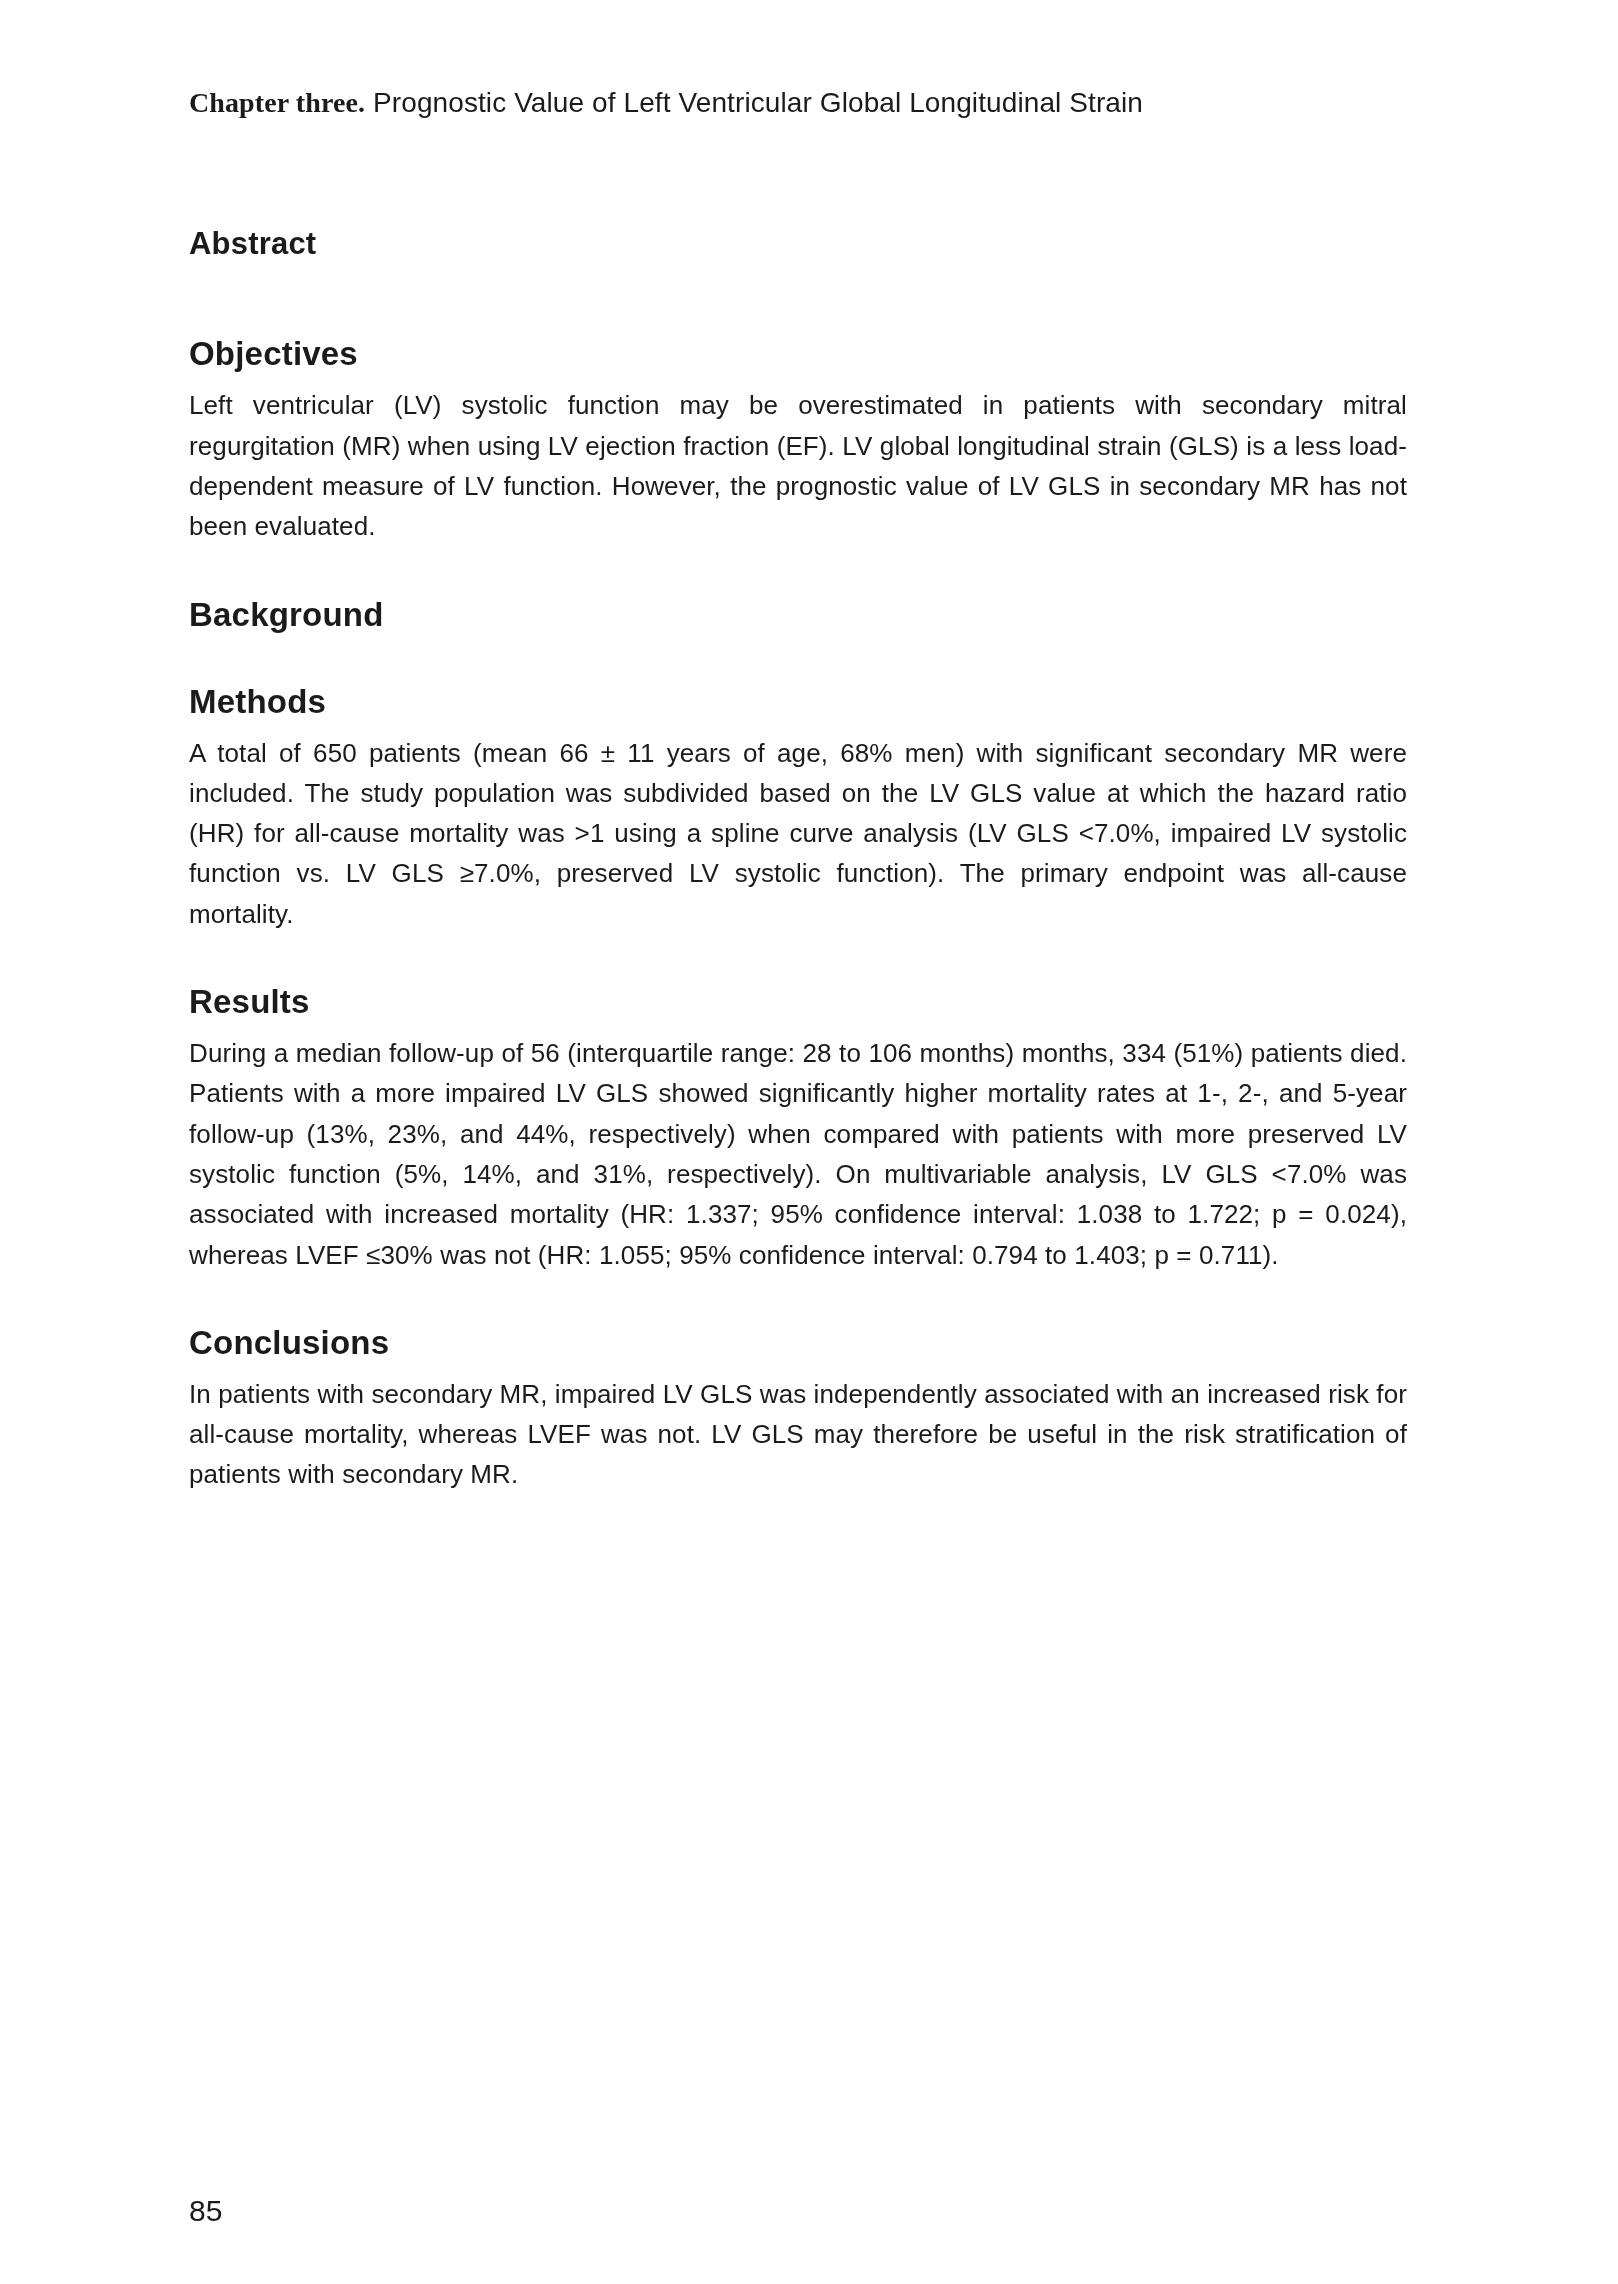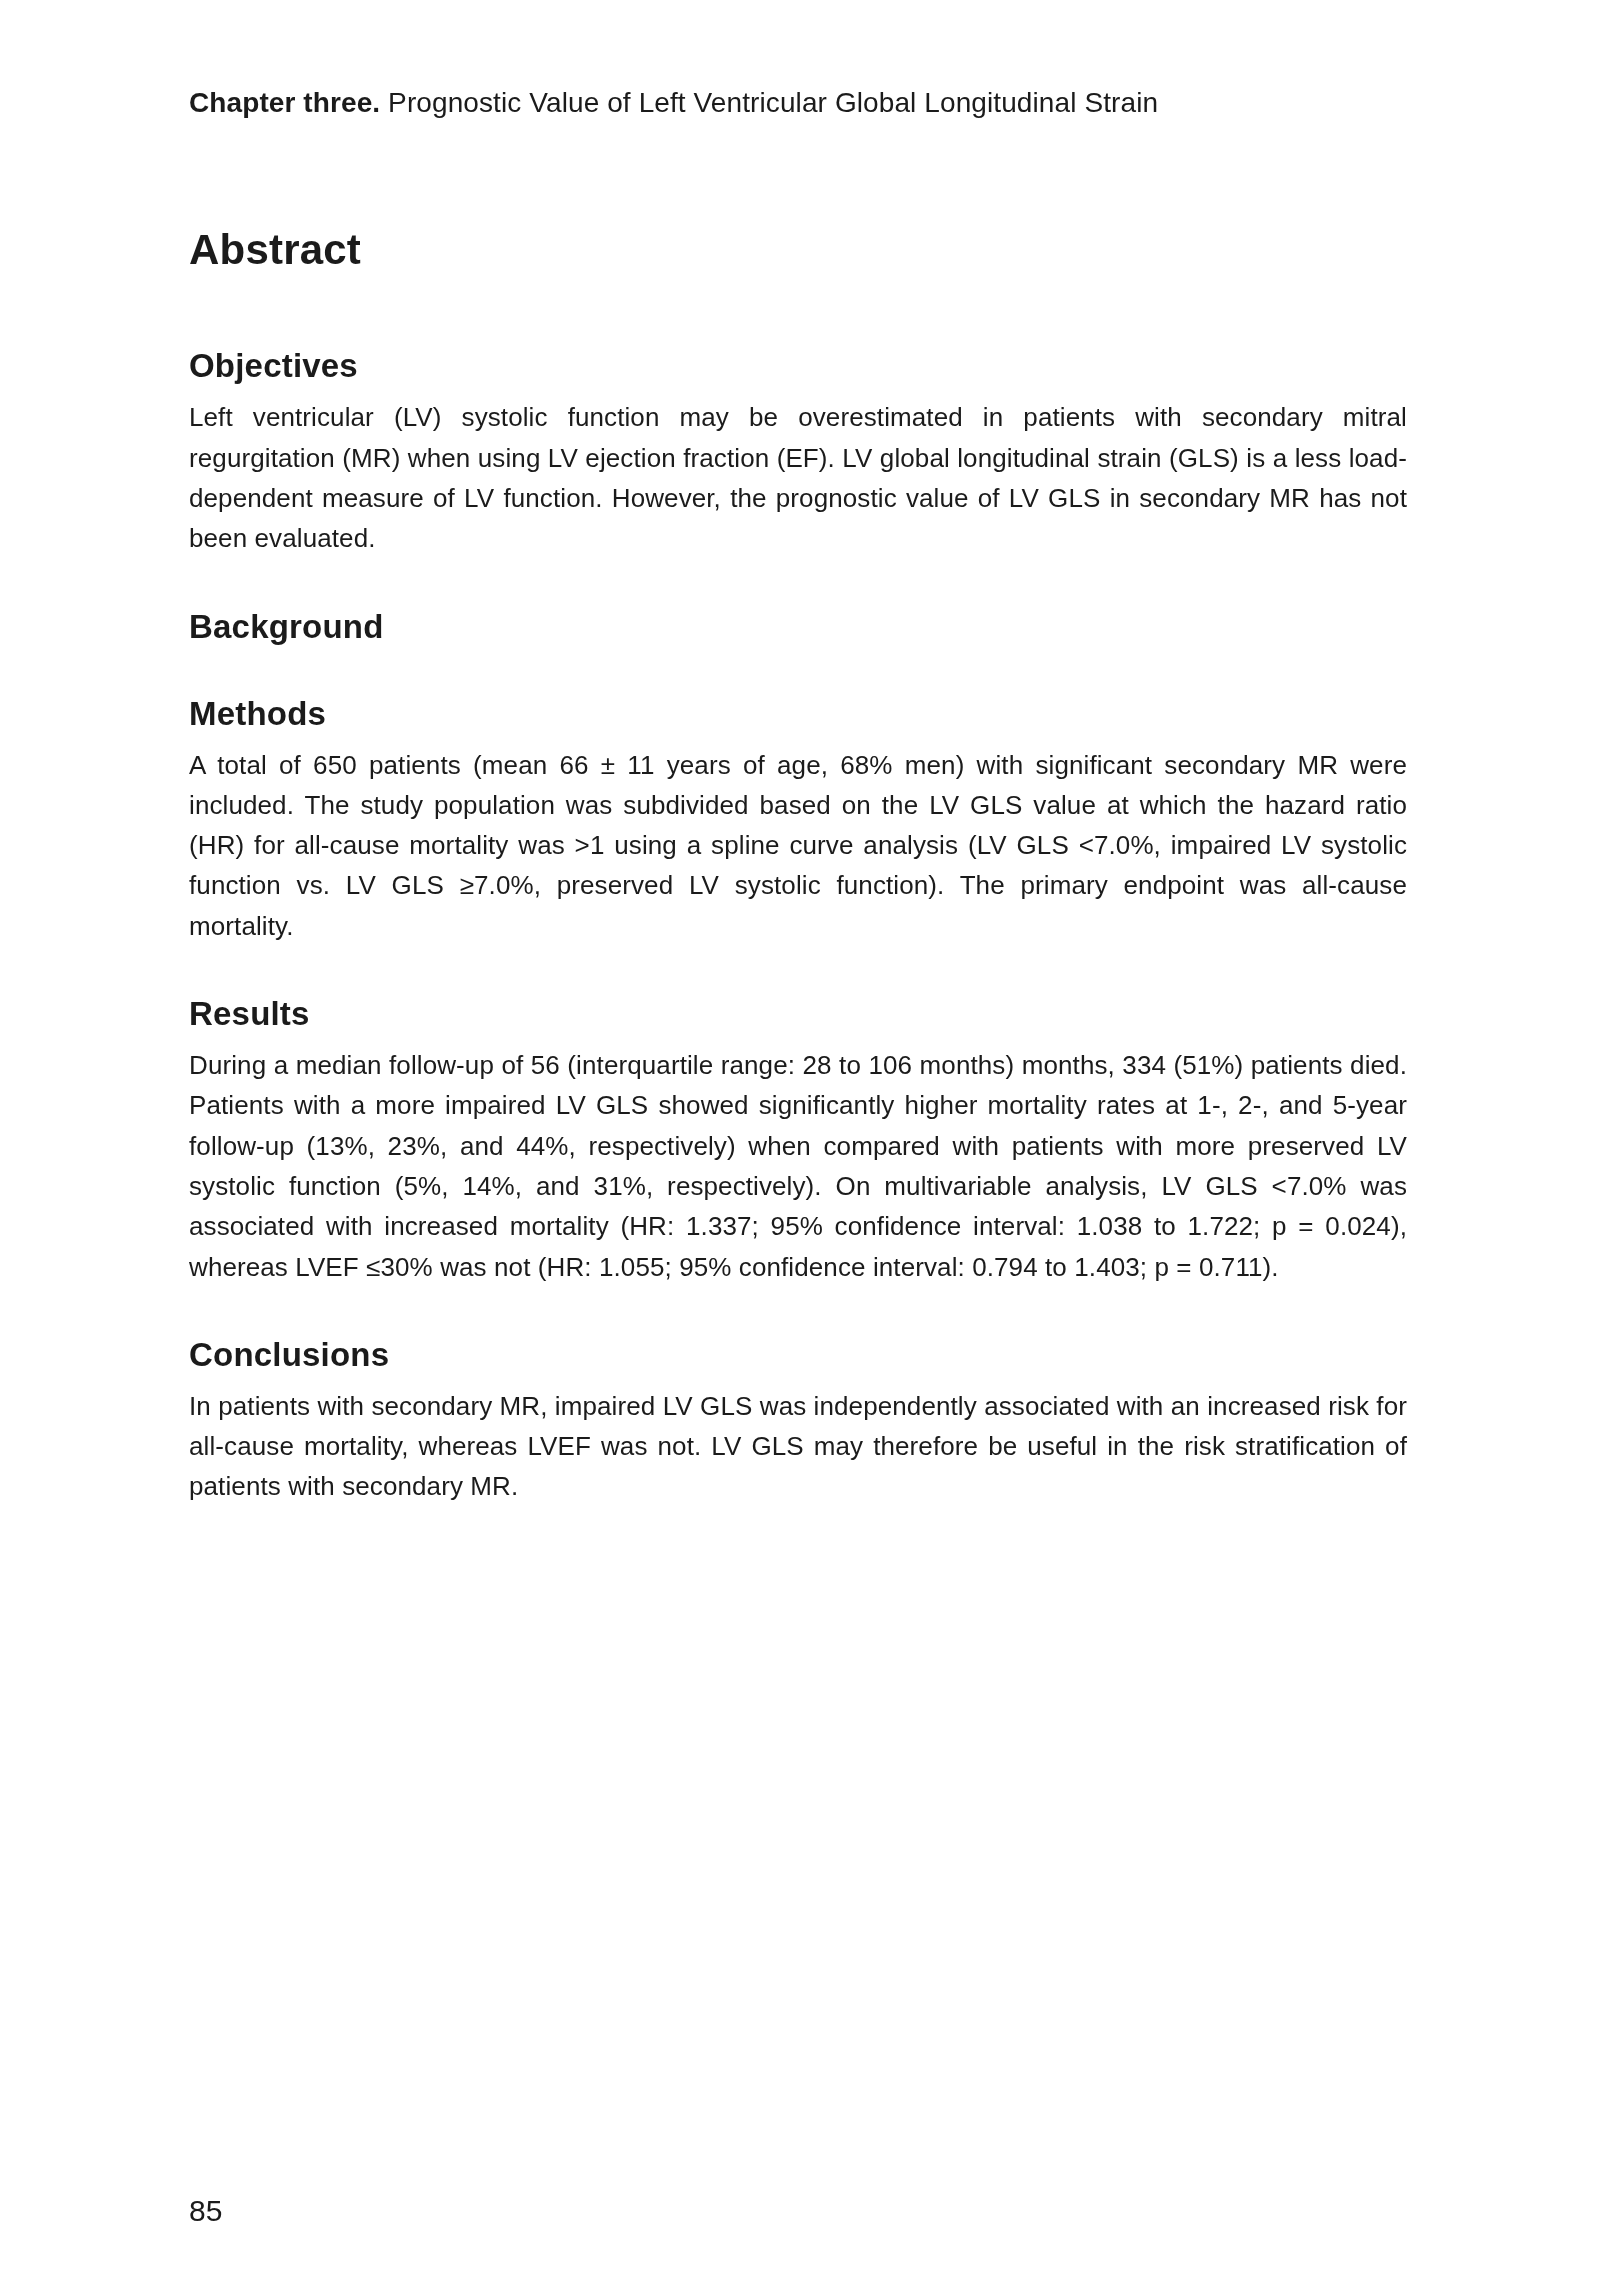--- a/index.html
+++ b/index.html
@@ -19,23 +19,23 @@
     left: 189px;
     top: 85px;
     width: 1218px;
   }
   .running-header {
     font-size: 28px;
     line-height: 1.3;
     margin-bottom: 105px;
     letter-spacing: 0.1px;
   }
-  .running-header .chapter-label { font-weight: 700; }
+  .running-header .chapter-label { font-weight: 700; font-family: Liberation Serif, serif; }
   .abstract-title {
-    font-size: 42px;
+    font-size: 31px;
     font-weight: 700;
     margin-bottom: 73px;
     letter-spacing: 0.2px;
   }
   .section { margin-bottom: 49px; }
   .section-heading {
     font-size: 33px;
     font-weight: 700;
     margin-bottom: 12px;
     letter-spacing: 0.2px;

